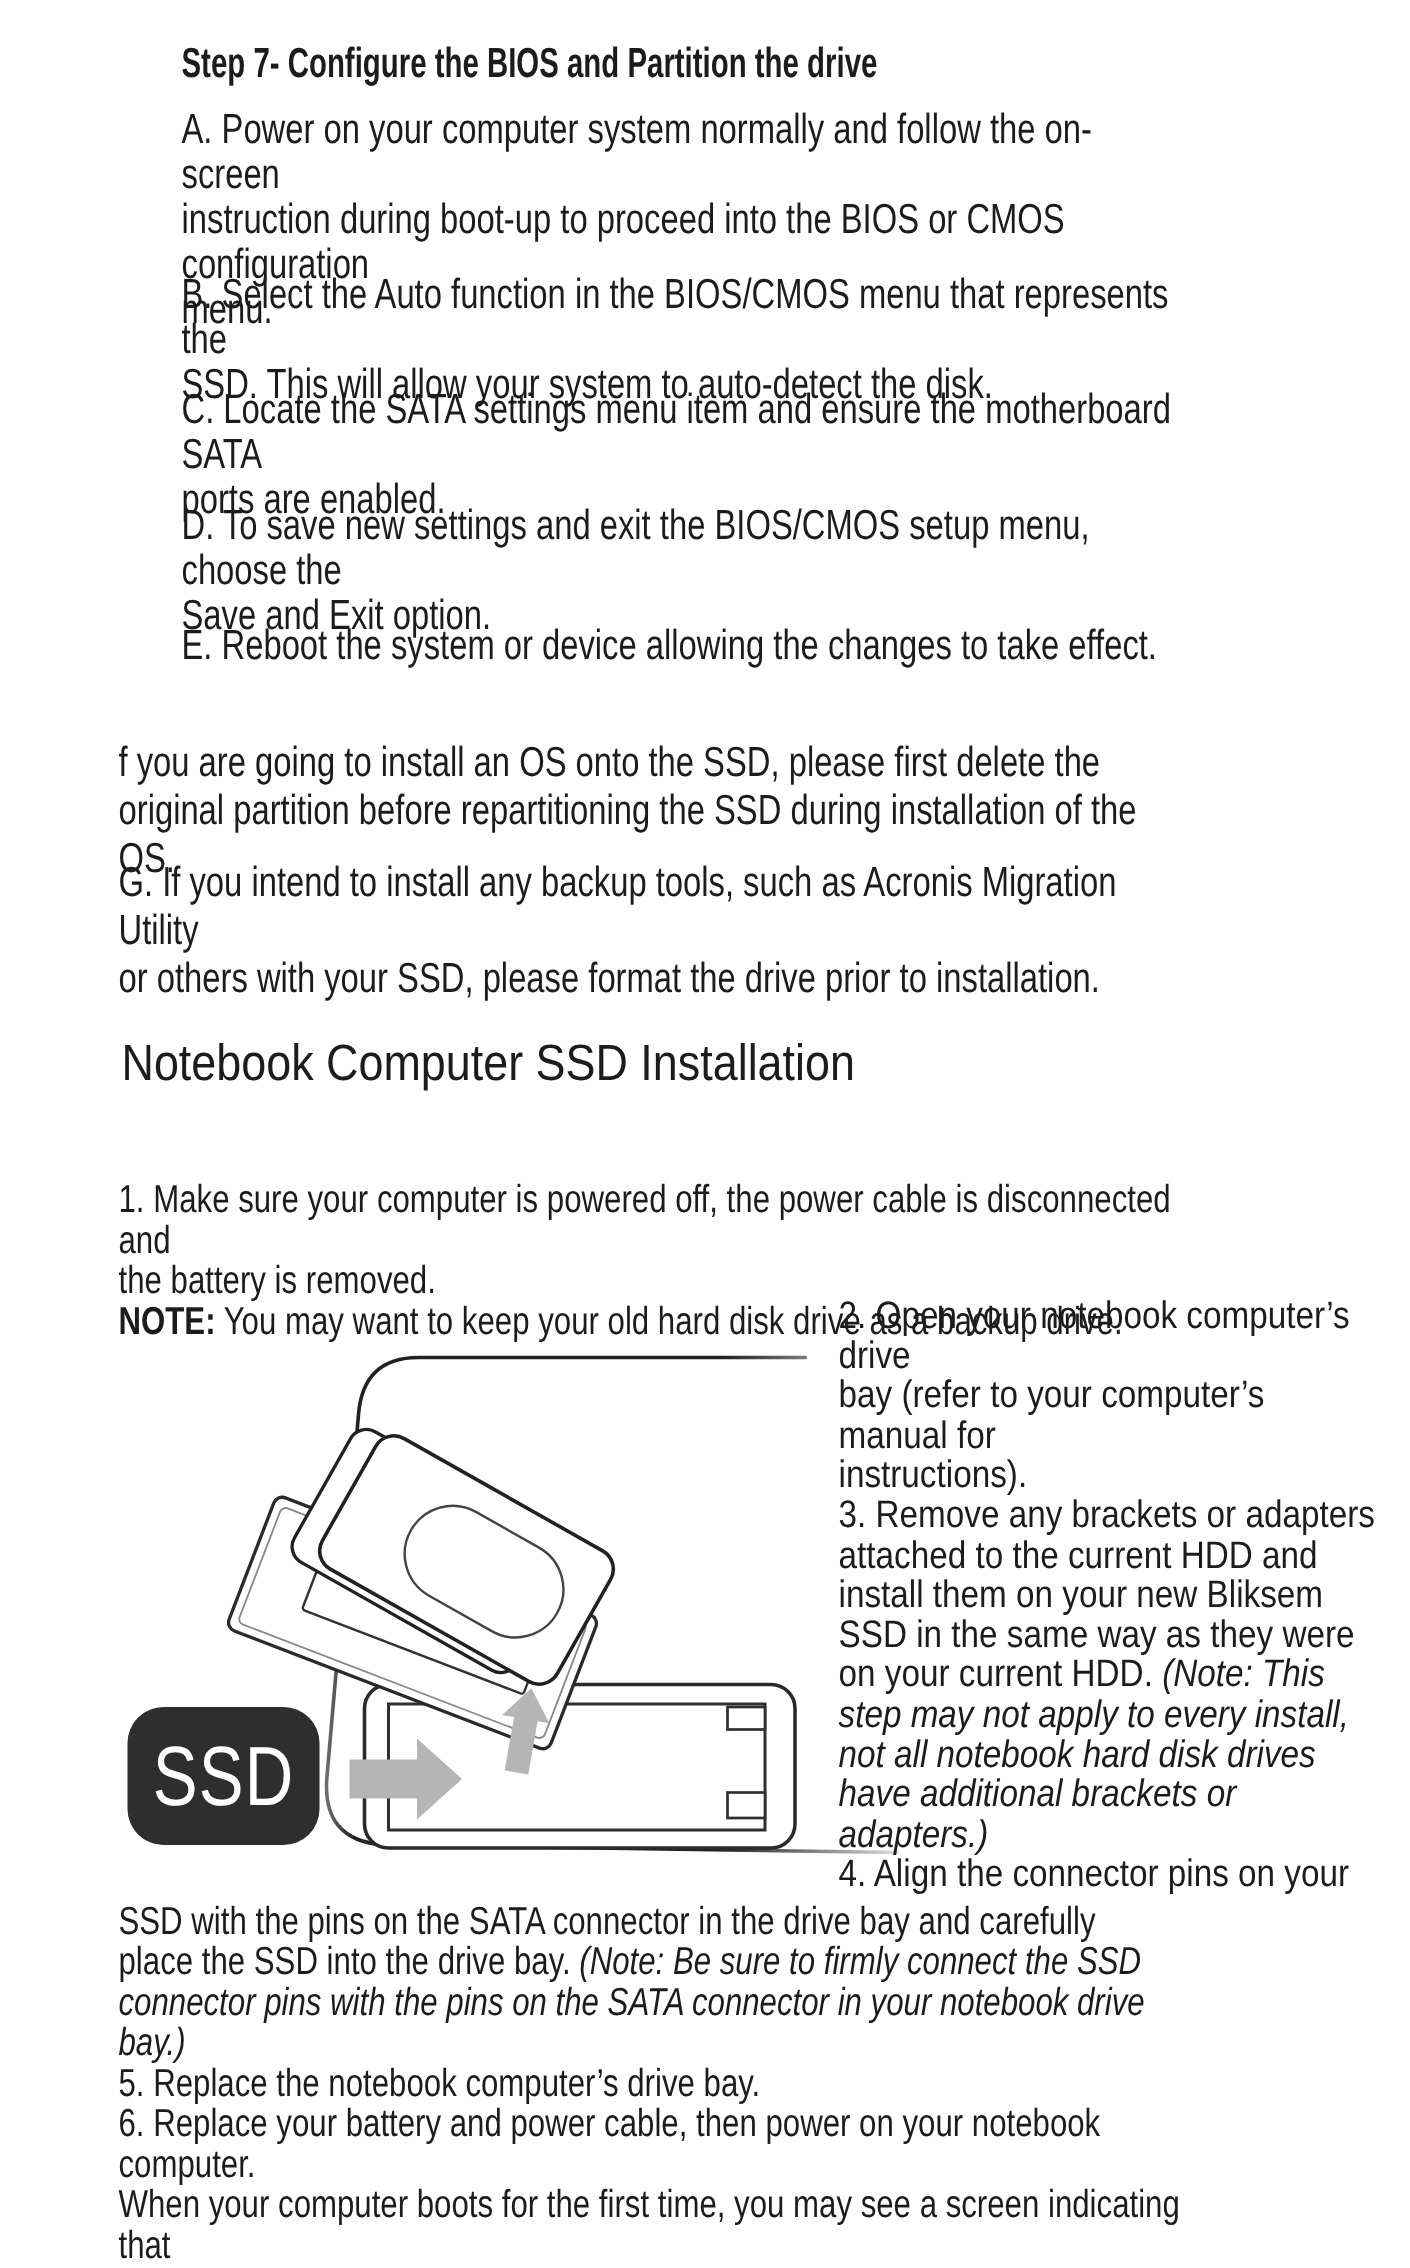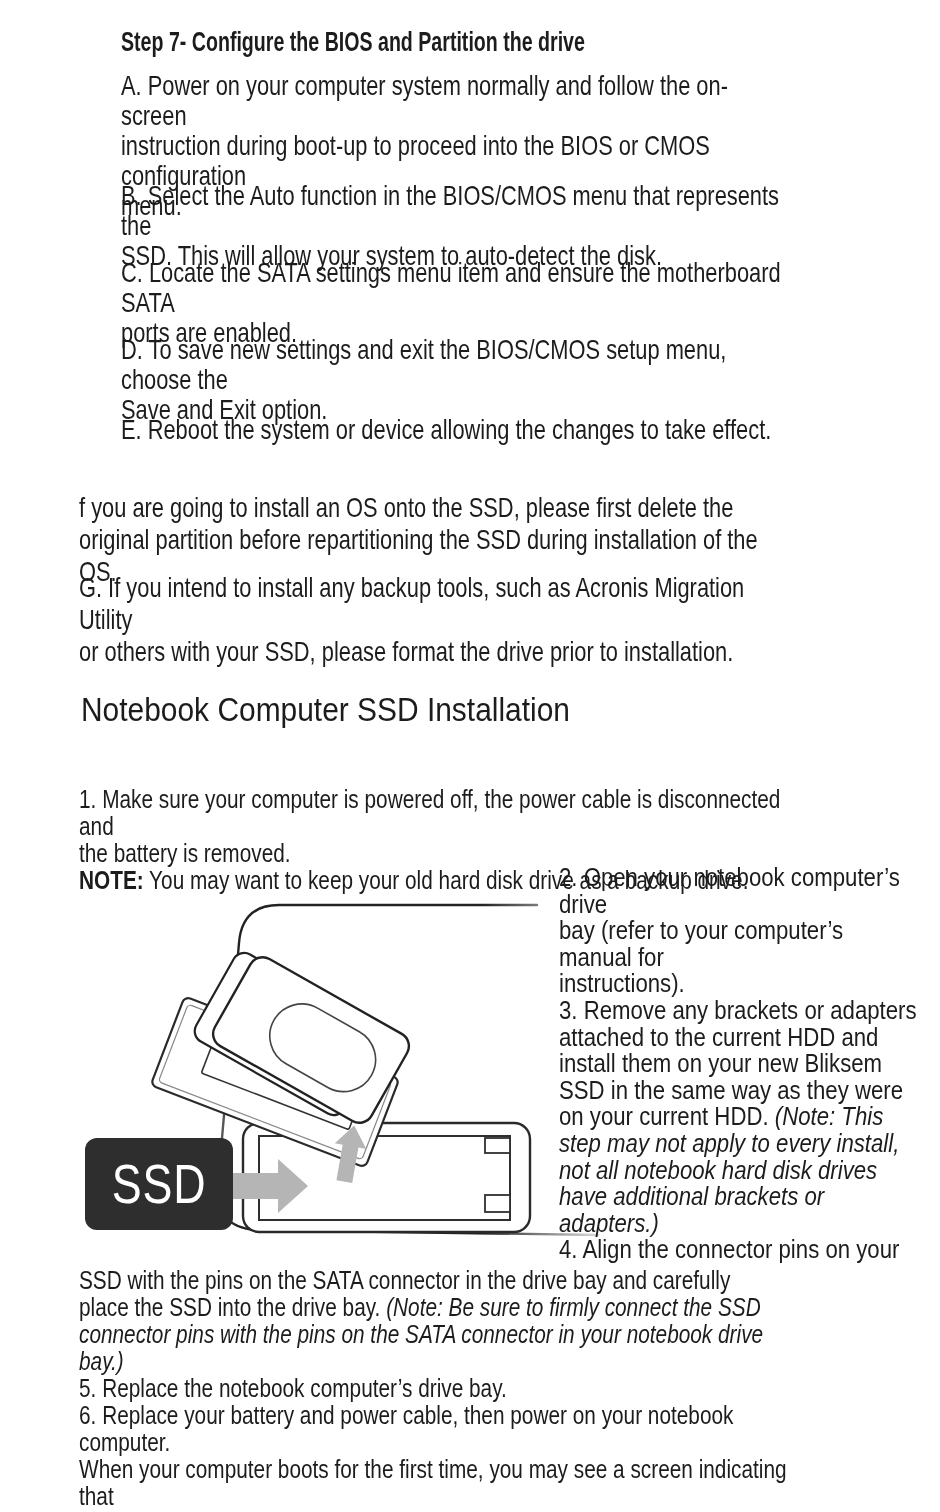--- a/index.html
+++ b/index.html
@@ -26,22 +26,22 @@
   .step1      { left:42px; top:786px;  font-size:26px; line-height:27px; transform:scaleX(0.80); }
   .steps-col  { left:522px; top:864px; width:470px; font-size:25.5px; line-height:26.6px; transform:scaleX(0.87); }
   .cont       { left:42px; top:1267px; font-size:26px; line-height:27px; transform:scaleX(0.80); }
   .note-b, .closing-b { font-weight:bold; }
   .it { font-style:italic; }
 
   .illus {
     position:absolute; left:42px; top:864px; width:520px; height:410px;
   }
   .ssd-badge {
-    position:absolute; left:48px; top:1138px; width:148px; height:92px;
-    background:#2e2e2e; border-radius:12px;
+    position:absolute; left:48px; top:1138px; width:128px; height:92px;
+    background:#2e2e2e; border-radius:24px;
     display:flex; align-items:center; justify-content:center;
   }
   .ssd-badge span {
     color:#ffffff; font-size:56px; font-weight:400; letter-spacing:1px;
     transform:scaleX(0.80); line-height:1;
   }
 </style>
 </head>
 <body>
 

